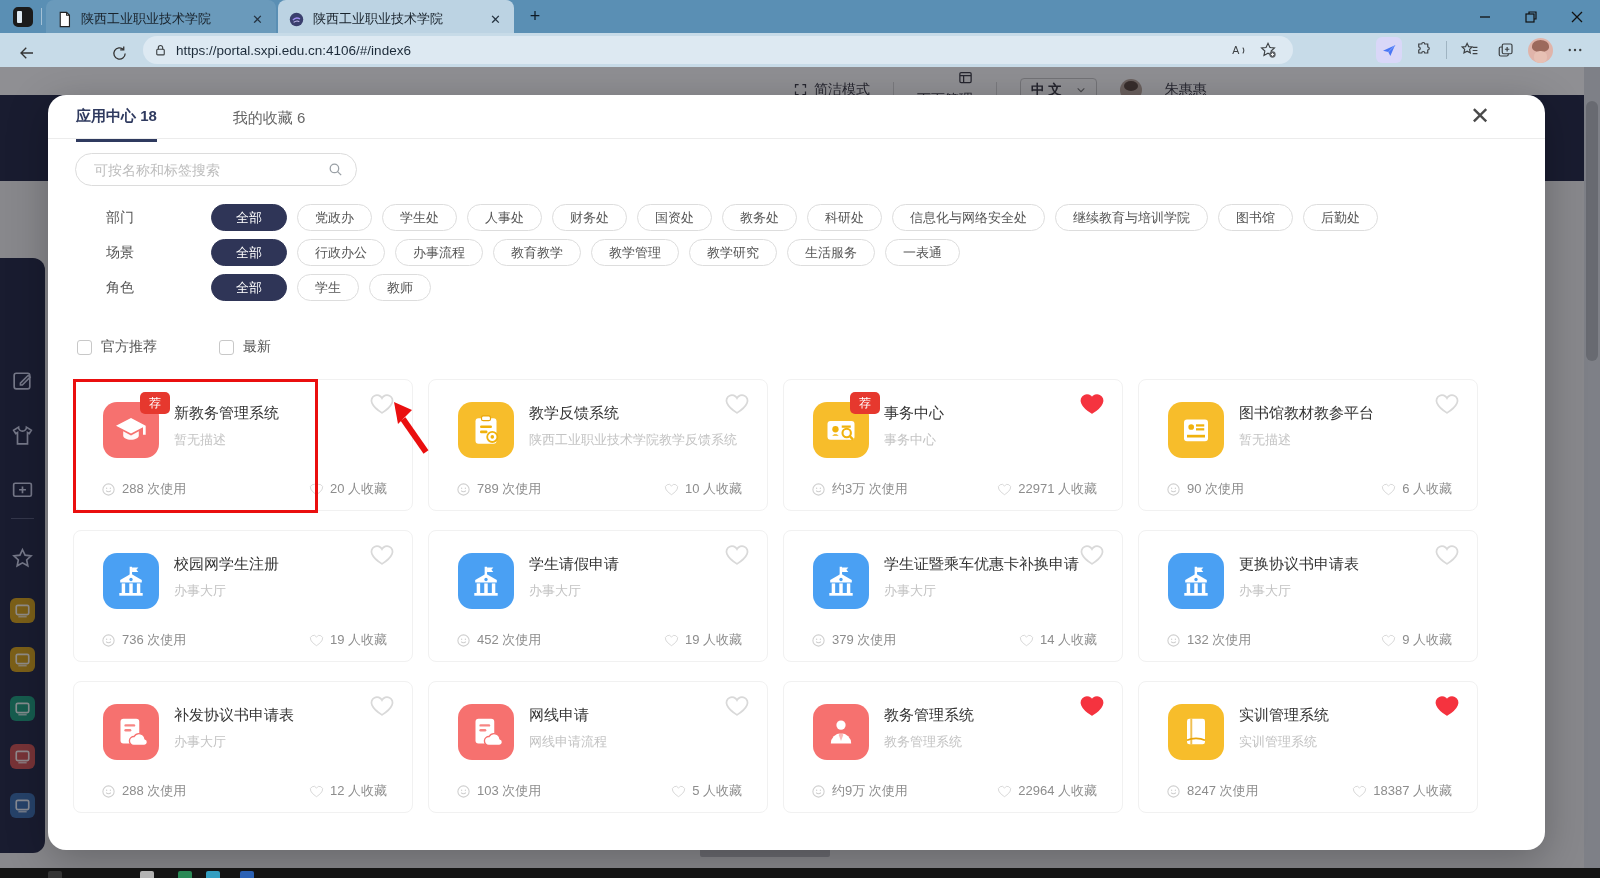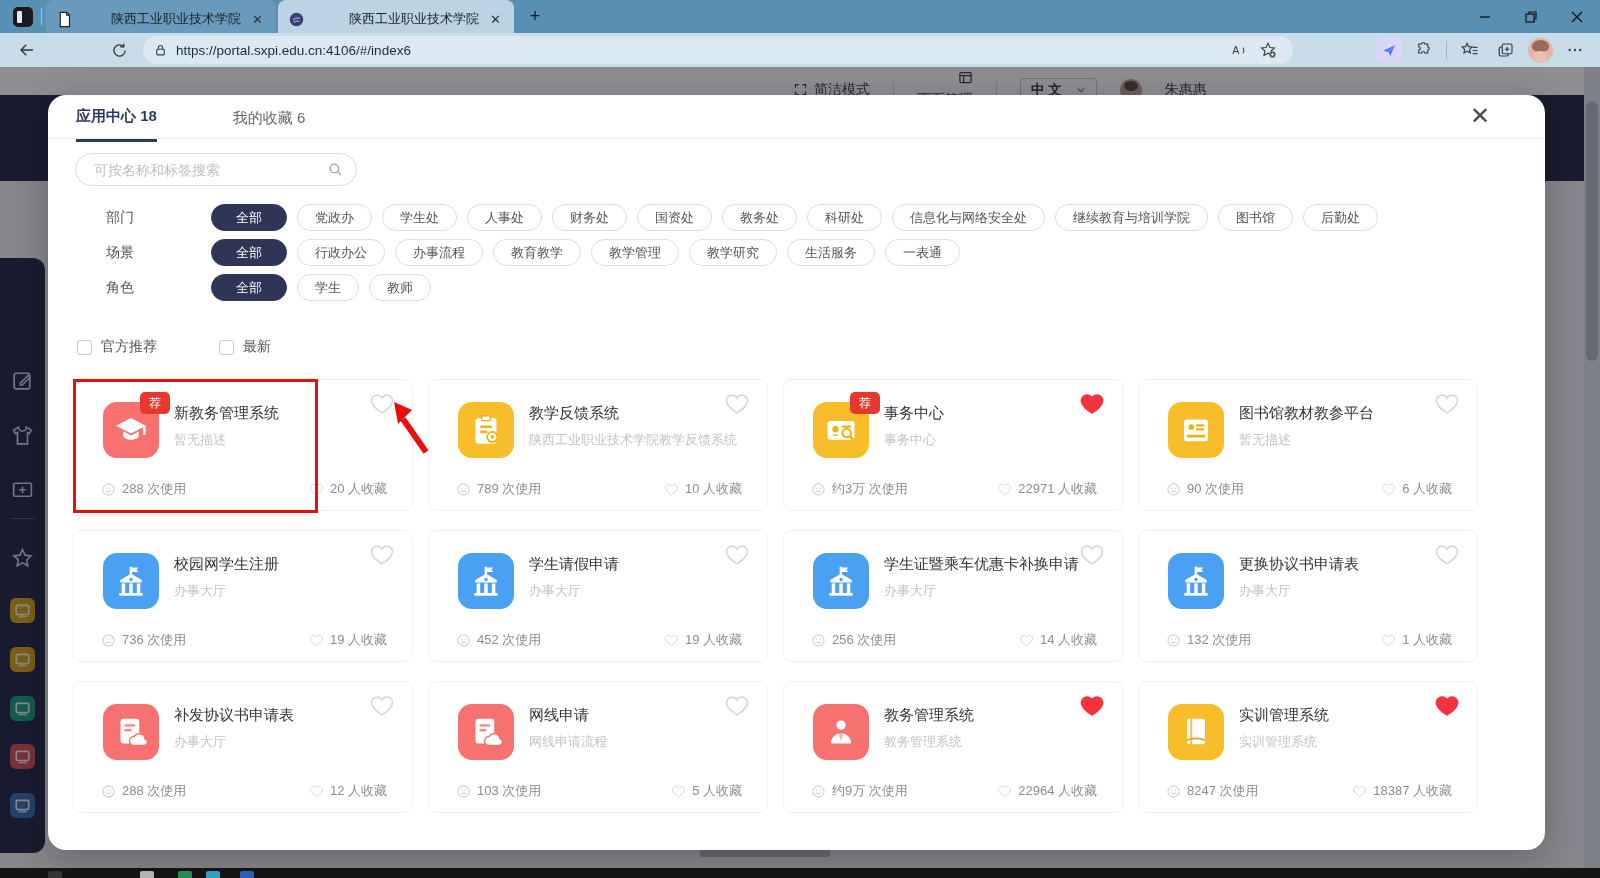--- a/index.html
+++ b/index.html
@@ -5,29 +5,29 @@
   html,body{margin:0;padding:0;background:#333;}
   *{box-sizing:border-box;}
   .screen{position:relative;width:1600px;height:878px;overflow:hidden;
     font-family:"Liberation Sans","DejaVu Sans",sans-serif;-webkit-font-smoothing:antialiased;}
 
   
   .tabstrip{position:absolute;left:0;top:0;width:1600px;height:33px;background:#5a8fb4;}
   .ws-icon{position:absolute;left:13px;top:7px;width:20px;height:20px;border:2px solid #1b1b1b;border-radius:5px;background:#1b1b1b;}
   .ws-icon::after{content:"";position:absolute;left:2px;top:2px;width:5px;height:12px;background:#dfeaf2;border-radius:1px;}
   .ts-sep{position:absolute;left:41px;top:8px;width:1px;height:17px;background:rgba(255,255,255,.45);}
-  .tab{position:absolute;top:0;height:38px;display:flex;align-items:center;padding:0 10px;font-size:13px;color:#18222b;text-align:right;}
+  .tab{position:absolute;top:0;height:38px;display:flex;align-items:center;padding:0 10px;font-size:13px;color:#18222b;}
   .tab.inactive{left:46px;width:230px;background:rgba(255,255,255,.10);border-radius:8px 8px 0 0;}
   .tab.active{left:278px;width:236px;background:#bcd3e3;border-radius:8px 8px 0 0;}
   .tab .t-title{flex:1;overflow:hidden;white-space:nowrap;margin:0 8px;}
   .tab .t-close{font-size:13px;color:#243240;padding:0 3px;cursor:default;}
   .doc-ico,.fav-ico{width:17px;height:17px;flex:0 0 auto;}
   .newtab{position:absolute;left:524px;top:6px;width:22px;height:22px;color:#0e1b26;font-size:18px;line-height:20px;text-align:center;}
   .winctl{position:absolute;top:0;height:33px;width:46px;display:flex;align-items:center;justify-content:center;color:#111;font-size:13px;}
-  .toolbar{position:absolute;left:0;top:33px;width:1600px;height:34px;background:#c7dbe8;display:flex;align-items:center;gap:48px;}
+  .toolbar{position:absolute;left:0;top:33px;width:1600px;height:34px;background:#c7dbe8;display:flex;align-items:flex-end;gap:48px;}
   .tb-btn{width:30px;height:28px;display:flex;align-items:center;justify-content:center;flex:0 0 auto;}
   .urlbar{position:absolute;left:143px;top:3px;width:1150px;height:28px;background:#dde9f2;border-radius:14px;display:flex;align-items:center;padding:0 10px;}
   .url-text{font-size:13.5px;color:#1c2b39;margin-left:8px;flex:1;white-space:nowrap;overflow:hidden;}
   .tb-right{position:absolute;right:10px;top:3px;height:28px;display:flex;align-items:center;gap:7px;}
   .ext-bird{width:26px;height:26px;border-radius:6px;background:#d9d7f8;display:flex;align-items:center;justify-content:center;}
   .tb-div{width:1px;height:18px;background:#9fb4c2;}
   .avatar{width:25px;height:25px;border-radius:50%;background:#e0b4aa;position:relative;overflow:hidden;}
   .avatar::before{content:"";position:absolute;left:4px;top:2px;width:17px;height:12px;border-radius:50% 50% 40% 40%;background:#9c6a5d;}
   .avatar::after{content:"";position:absolute;left:6px;top:13px;width:13px;height:12px;border-radius:45%;background:#e7c0b4;}
 
@@ -577,21 +577,21 @@
                 <path d="M12 20.2S4.6 15.6 2.8 11.2A5 5 0 0 1 12 6.6 5 5 0 0 1 21.2 11.2C19.4 15.6 12 20.2 12 20.2z" fill="none" stroke="#d9d9d9" stroke-width="1.6"></path>
               </svg></div>
             <div class="c-foot">
               <span class="foot-item">
                 <svg width="15" height="15" viewBox="0 0 24 24">
                   <circle cx="12" cy="12" r="9" fill="none" stroke="#cfcfcf" stroke-width="1.7"></circle>
                   <circle cx="9" cy="10" r="1.1" fill="#cfcfcf"></circle>
                   <circle cx="15" cy="10" r="1.1" fill="#cfcfcf"></circle>
                   <path d="M8.3 13.8a4.6 4.6 0 0 0 7.4 0" stroke="#cfcfcf" fill="none" stroke-width="1.7"></path>
                 </svg>
-                <span>256 次使用</span>
+                <span>379 次使用</span>
               </span>
               <span class="foot-item">
                 <svg width="15" height="15" viewBox="0 0 24 24" class="">
                   <path d="M12 20.2S4.6 15.6 2.8 11.2A5 5 0 0 1 12 6.6 5 5 0 0 1 21.2 11.2C19.4 15.6 12 20.2 12 20.2z" fill="none" stroke="#d9d9d9" stroke-width="1.6"></path>
                 </svg>
                 <span>14 人收藏</span>
               </span>
             </div>
           </div>
           <div class="card">
@@ -619,21 +619,21 @@
                   <circle cx="9" cy="10" r="1.1" fill="#cfcfcf"></circle>
                   <circle cx="15" cy="10" r="1.1" fill="#cfcfcf"></circle>
                   <path d="M8.3 13.8a4.6 4.6 0 0 0 7.4 0" stroke="#cfcfcf" fill="none" stroke-width="1.7"></path>
                 </svg>
                 <span>132 次使用</span>
               </span>
               <span class="foot-item">
                 <svg width="15" height="15" viewBox="0 0 24 24" class="">
                   <path d="M12 20.2S4.6 15.6 2.8 11.2A5 5 0 0 1 12 6.6 5 5 0 0 1 21.2 11.2C19.4 15.6 12 20.2 12 20.2z" fill="none" stroke="#d9d9d9" stroke-width="1.6"></path>
                 </svg>
-                <span>1 人收藏</span>
+                <span>9 人收藏</span>
               </span>
             </div>
           </div>
           <div class="card">
             <div class="app-icon" style="background: rgb(246, 113, 111); color: rgb(246, 113, 111);">
               <svg viewBox="0 0 24 24">
                 <rect x="5" y="3.2" width="12.5" height="16.5" rx="2" fill="#fff"></rect>
                 <rect x="7.6" y="6.8" width="7.2" height="1.6" rx=".8" fill="currentColor" opacity=".85"></rect>
                 <rect x="7.6" y="10" width="4.6" height="1.6" rx=".8" fill="currentColor" opacity=".85"></rect>
                 <path d="M13.8 21a3 3 0 0 1 .3-6 3.9 3.9 0 0 1 7.2 1.5 2.3 2.3 0 0 1-.4 4.5z" fill="#fff" stroke="currentColor" stroke-width=".9"></path>

